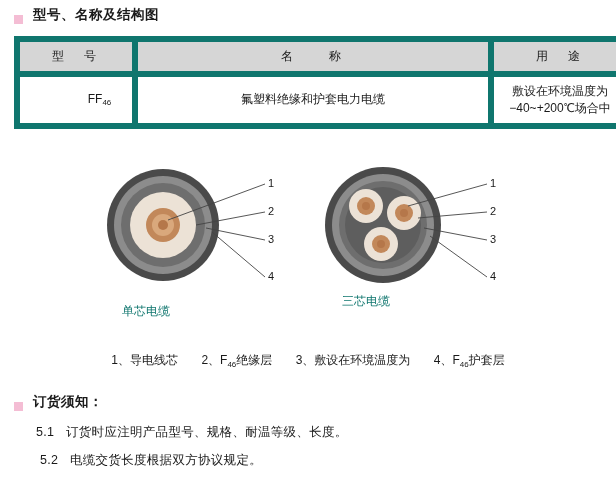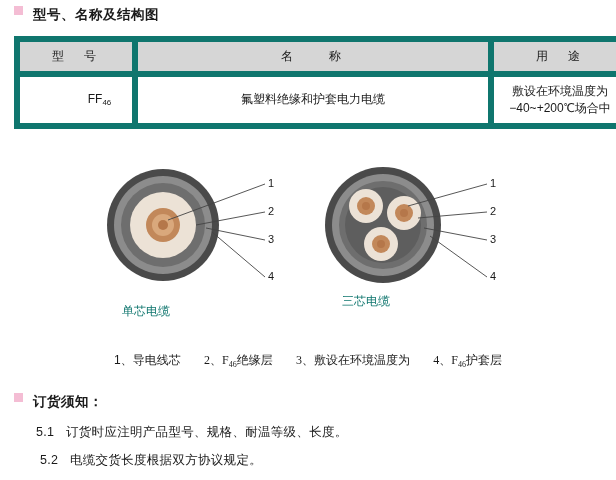--- a/index.html
+++ b/index.html
@@ -12,21 +12,21 @@
     background: #ffffff;
     font-family: "Liberation Sans", sans-serif;
     color: #231f20;
     position: relative;
     overflow: hidden;
   }
 
   
   .section-head {
     display: flex;
-    align-items: flex-start;
+    align-items: flex-end;
     position: absolute;
   }
   .bullet {
     width: 9px;
     height: 9px;
     background: #f4bdd4;
     display: inline-block;
     margin-right: 10px;
     flex: 0 0 auto;
   }
@@ -106,21 +106,21 @@
     position: absolute;
     left: 0;
     top: 212px;
     width: 616px;
     text-align: center;
     font-size: 12px;
     color: #1a1a1a;
     white-space: nowrap;
   }
   .legend-item { display: inline-block; }
-  .legend-item + .legend-item { margin-left: 20px; font-family: Liberation Serif, serif; }
+  .legend-item + .legend-item { margin-left: 20px; }
   .legend-item sub { font-size: 8px; vertical-align: bottom; }
 
   .lead-num {
     position: absolute;
     font-size: 11px;
     color: #1a1a1a;
   }
 
   
   .note-line {

